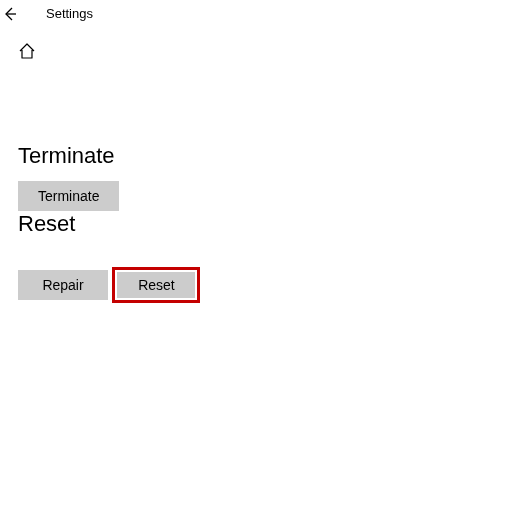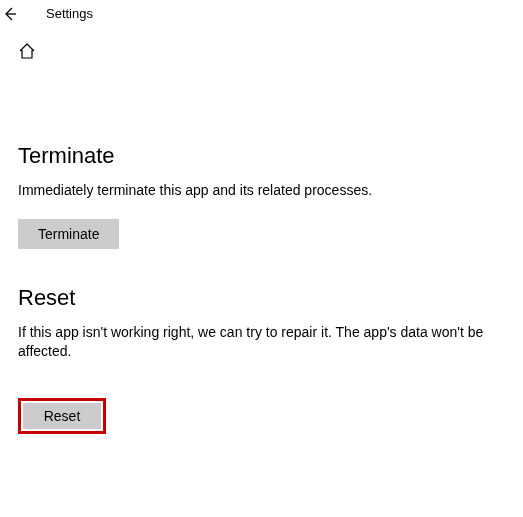--- a/index.html
+++ b/index.html
@@ -33,21 +33,20 @@
     }
     .home-icon {
       font-size: 17px;
       cursor: pointer;
       display: inline-block;
     }
     .content {
       padding: 18px 18px 0 18px;
     }
     .section {
-      margin-top: 36px;
     }
     .section:first-child {
       margin-top: 56px;
     }
     .section-heading {
       font-size: 22px;
       font-weight: 400;
       margin-bottom: 12px;
     }
     .section-desc {
@@ -97,25 +96,24 @@
     <svg width="18" height="18" viewBox="0 0 18 18">
         <path d="M2 9 L9 2 L16 9 M4 8 V16 H14 V8" stroke="#000" stroke-width="1.2" fill="none" stroke-linejoin="round"></path>
       </svg>
   </span>
 </div>
 
 <div class="content">
 
   <div class="section">
     <h2 class="section-heading">Terminate</h2>
-    <p class="section-desc">Immediately terminate this app and its related processes.</p>
     <button class="win-button">Terminate</button>
   </div>
 
   <div class="section">
     <h2 class="section-heading">Reset</h2>
-    <p class="section-desc">If this app isn't working right, we can try to repair it. The app's data won't be affected.</p>
+    <button class="win-button">Repair</button>
     <div class="highlight-box">
       <button class="win-button">Reset</button>
     </div>
   </div>
 
 </div>
 
 </body></html>

